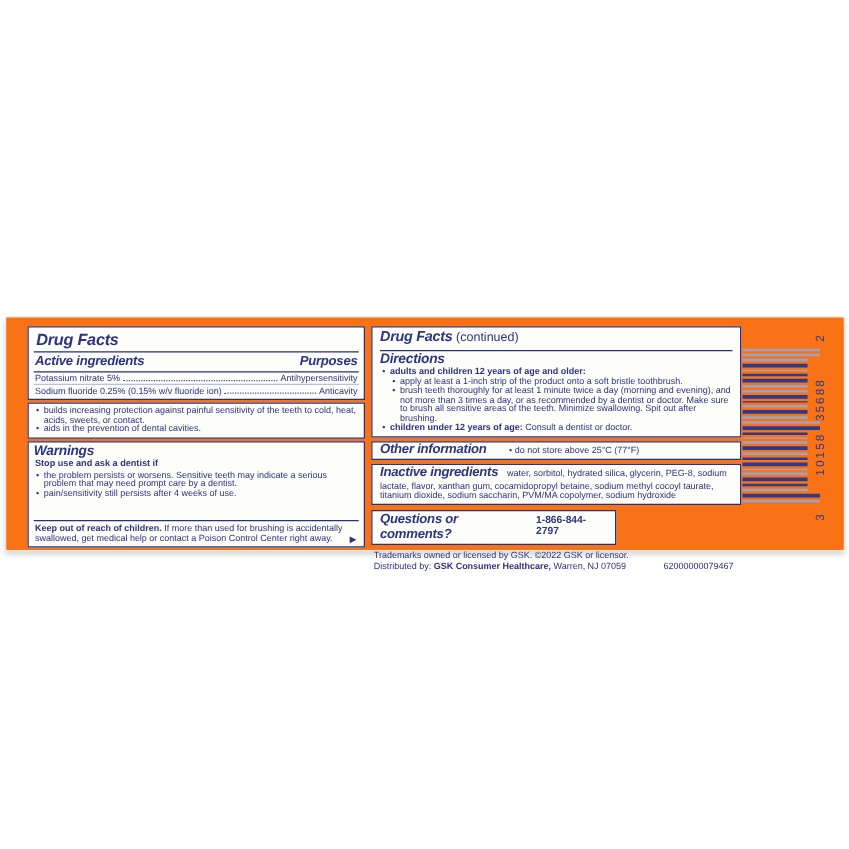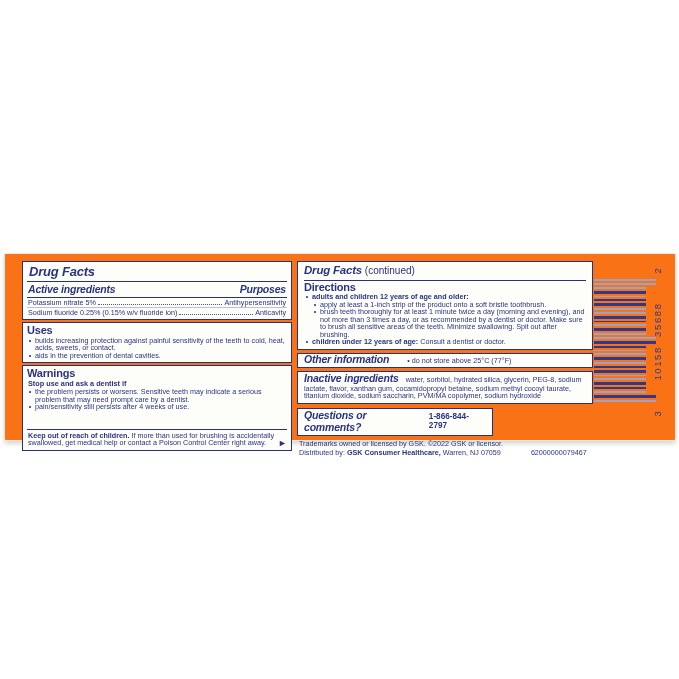--- a/index.html
+++ b/index.html
@@ -25,21 +25,21 @@
   .df-title{font-size:13px;font-weight:bold;font-style:italic;letter-spacing:-.2px;
     padding:1px 2px 2px;border-bottom:1.2px solid var(--navy);}
   .ai-box{padding:1px 4px 2px;}
   .ai-header{display:flex;justify-content:space-between;align-items:flex-start;
     font-size:10.5px;font-weight:bold;font-style:italic;letter-spacing:-.2px;
     padding:1px 1px 2px;border-bottom:1.2px solid var(--navy);}
   .ing-row{display:flex;align-items:flex-end;font-size:7.2px;line-height:9.2px;padding:0 1px;}
   .ing-row.hl{border-bottom:1px solid var(--hairline);}
   .leader{flex:1;border-bottom:1.4px dotted #4a57a0;margin:0 2px 2px;}
   .sec-box{padding:1px 4px 3px;}
-  .sec-head{font-size:11px;font-weight:bold;letter-spacing:-.2px;line-height:12.5px;}
+  .sec-head{font-size:11px;font-weight:bold;font-style:italic;letter-spacing:-.2px;line-height:12.5px;}
   .body-txt{font-size:7.2px;line-height:7.5px;}
   .bullet{display:flex;gap:3px;padding:0 1px;}
   .bullet .b{flex:0 0 4px;text-align:center;}
   .bullet.sub{margin-left:8px;}
   .bold-line{font-weight:bold;font-size:7.3px;line-height:8.2px;padding:0 1px;}
   .keepout{border-top:1.2px solid var(--navy);margin-top:18px;padding:2px 1px 0;position:relative;}
   .keepout .arrow{position:absolute;right:0;bottom:-1px;font-size:9px;font-style:normal;}
 
   
   .right-col{position:absolute;left:292px;top:7px;width:296px;display:flex;flex-direction:column;gap:2px;}
@@ -94,21 +94,20 @@
         <span>Antihypersensitivity</span>
       </div>
       <div class="ing-row">
         <span>Sodium fluoride 0.25% (0.15% w/v fluoride ion)</span>
         <span class="leader"></span>
         <span>Anticavity</span>
       </div>
     </div>
 
     <div class="box sec-box">
-      <div class="sec-head">Uses</div>
       <div class="body-txt">
         <div class="bullet">
           <span class="b">•</span>
           <span>builds increasing protection against painful sensitivity of the teeth to cold, heat, acids, sweets, or contact.</span>
         </div>
         <div class="bullet">
           <span class="b">•</span>
           <span>aids in the prevention of dental cavities.</span>
         </div>
       </div>

